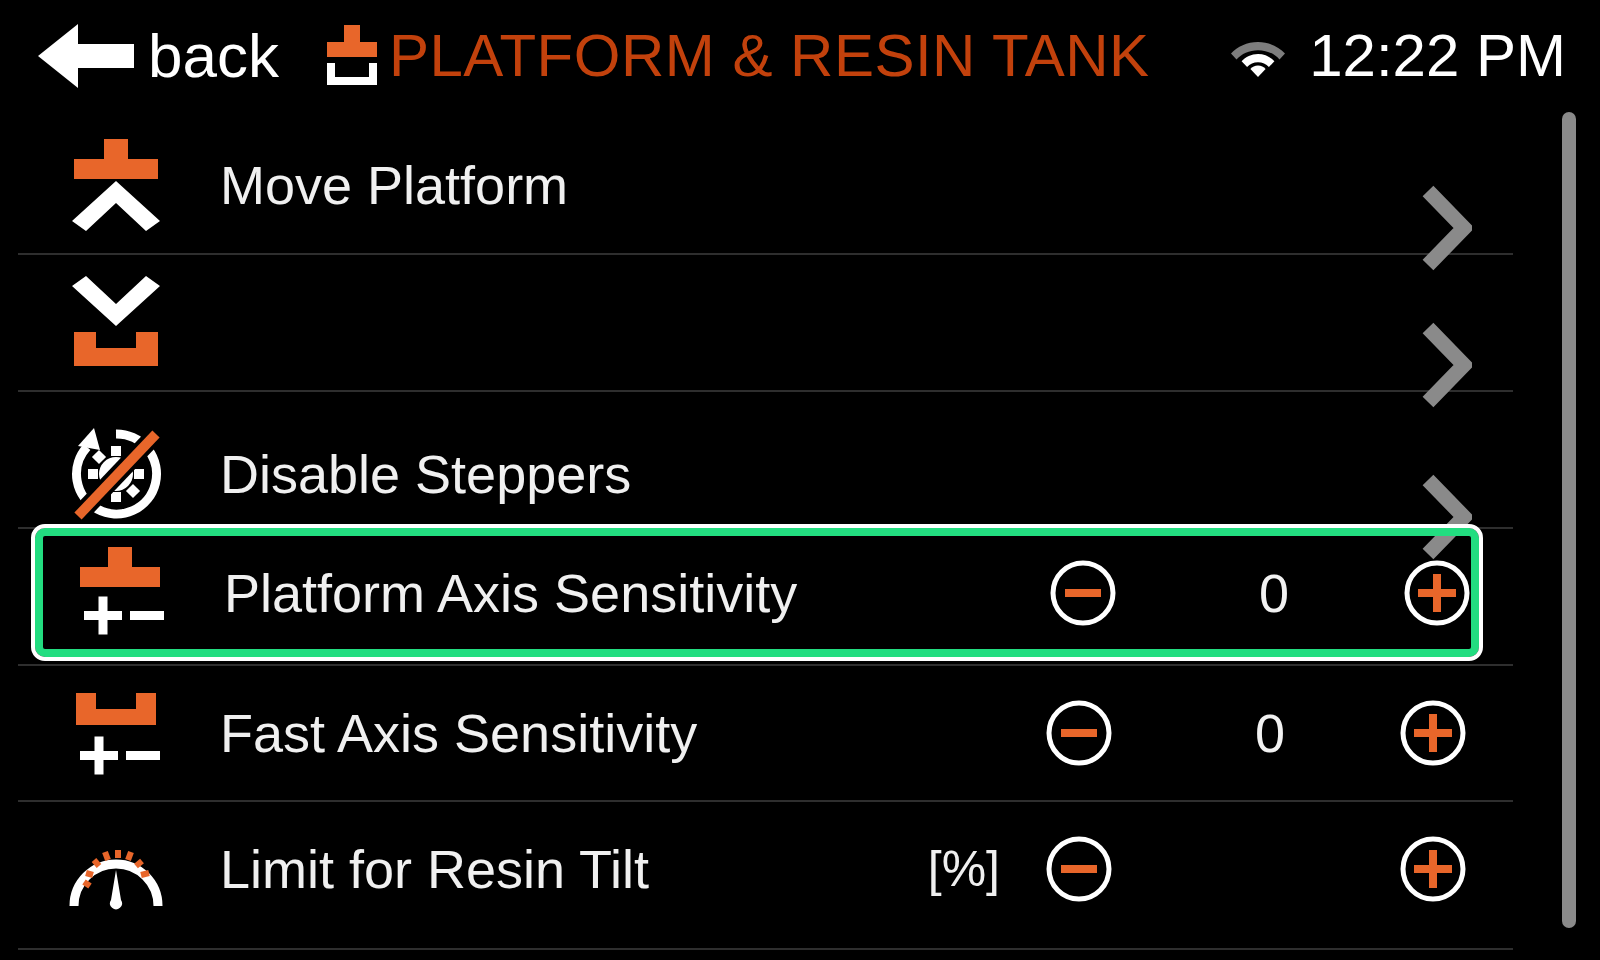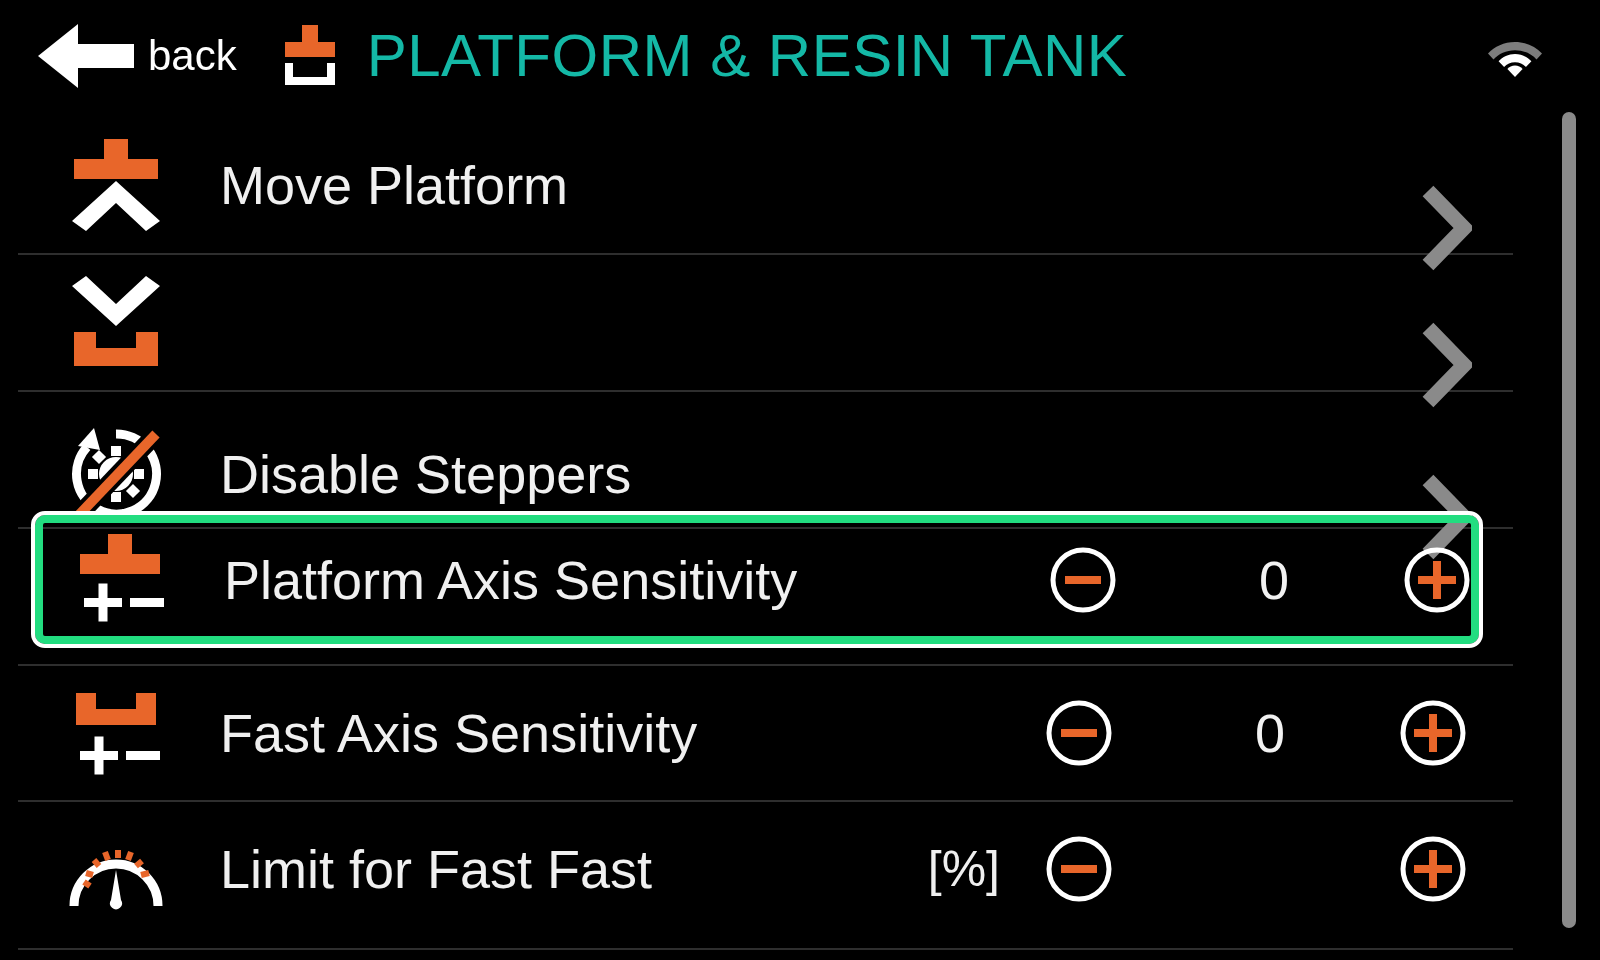--- a/index.html
+++ b/index.html
@@ -38,44 +38,44 @@
     align-items: center;
     margin-left: 38px;
     cursor: pointer;
   }
   .back-arrow {
     width: 96px;
     height: 72px;
     display: block;
   }
   .back-label {
-    font-size: 42px;
+    font-size: 62px;
     font-weight: 300;
     color: #ffffff;
     letter-spacing: 0px;
     margin-left: 14px;
     line-height: 1;
     text-align: center;
   }
   .title-group {
     display: flex;
     align-items: center;
     margin-left: 36px;
   }
   .hdr-icon {
     width: 74px;
     height: 70px;
     display: block;
   }
   .title-text {
     font-size: 60px;
     font-weight: 300;
-    color: #14b8a6;
+    color: #c2410c;
     letter-spacing: 0.5px;
-    margin-left: 20px;
+    margin-left: 0;
     line-height: 1;
     white-space: nowrap;
     text-align: right;
   }
   .status-group {
     position: absolute;
     right: 34px;
     top: 0;
     height: 112px;
     display: flex;
@@ -235,20 +235,21 @@
     </div>
 
     <div class="status-group">
       <span>
         <svg class="wifi-icon" viewBox="0 0 58 44">
           <path d="M29,8 C40,8 49.5,12.6 56,19.6 L50.5,25.4 C45.5,19.8 37.8,16.2 29,16.2 C20.2,16.2 12.5,19.8 7.5,25.4 L2,19.6 C8.5,12.6 18,8 29,8 Z" fill="#7d7d7d"></path>
           <path d="M29,20 C35.6,20 41.4,22.9 45.4,27.3 L39.9,33.1 C37.2,30.1 33.3,28.2 29,28.2 C24.7,28.2 20.8,30.1 18.1,33.1 L12.6,27.3 C16.6,22.9 22.4,20 29,20 Z" fill="#ffffff"></path>
           <path d="M29,31.5 C32.1,31.5 34.8,32.9 36.6,35.1 L29,43 L21.4,35.1 C23.2,32.9 25.9,31.5 29,31.5 Z" fill="#ffffff"></path>
         </svg>
       </span>
+      <span class="clock">12:22 PM</span>
     </div>
   </div>
 
   <div id="list">
 
     <div class="row-divider" style="top:141px"></div>
     <div class="row-divider" style="top:278px"></div>
     <div class="row-divider" style="top:415px"></div>
     <div class="row-divider" style="top:552px"></div>
     <div class="row-divider" style="top:688px"></div>
@@ -306,21 +307,21 @@
         </svg>
       </div>
       <div class="row-label">Disable Steppers</div>
       <span>
         <svg class="chevron" viewBox="0 0 52 86">
           <polyline points="8,6 44,43 8,80" fill="none" stroke="#8a8a8a" stroke-width="15" stroke-linejoin="miter"></polyline>
         </svg>
       </span>
     </div>
 
-    <div class="row highlight" style="top:399px">
+    <div class="row highlight" style="top:412px">
       <div class="row-icon">
         <svg width="100" height="96" viewBox="0 0 100 96">
           <rect x="38" y="2" width="24" height="24" fill="#e8662a"></rect>
           <rect x="10" y="22" width="80" height="20" fill="#e8662a"></rect>
           <g fill="#ffffff">
             <rect x="14" y="66" width="38" height="9"></rect>
             <rect x="28.5" y="51.5" width="9" height="38"></rect>
             <rect x="60" y="66" width="34" height="9"></rect>
           </g>
         </svg>
@@ -382,21 +383,21 @@
             <line x1="33" y1="42" x2="28" y2="36"></line>
             <line x1="42" y1="36" x2="39" y2="28"></line>
             <line x1="52" y1="34" x2="52" y2="26"></line>
             <line x1="62" y1="36" x2="65" y2="28"></line>
             <line x1="70" y1="42" x2="76" y2="37"></line>
             <line x1="75" y1="51" x2="83" y2="49"></line>
           </g>
           <path d="M50,46 L55,76 A6,6 0 1,1 45,76 Z" fill="#ffffff"></path>
         </svg>
       </div>
-      <div class="row-label">Limit for Fast Fast</div>
+      <div class="row-label">Limit for Resin Tilt</div>
       <span class="unit-label">[%]</span>
       <span class="btn-minus">
         <svg width="68" height="68" viewBox="0 0 68 68">
           <circle cx="34" cy="34" r="30" fill="none" stroke="#ffffff" stroke-width="5"></circle>
           <rect x="16" y="30" width="36" height="8" fill="#e8662a"></rect>
         </svg>
       </span>
       <span class="btn-plus">
         <svg width="68" height="68" viewBox="0 0 68 68">
           <circle cx="34" cy="34" r="30" fill="none" stroke="#ffffff" stroke-width="5"></circle>

